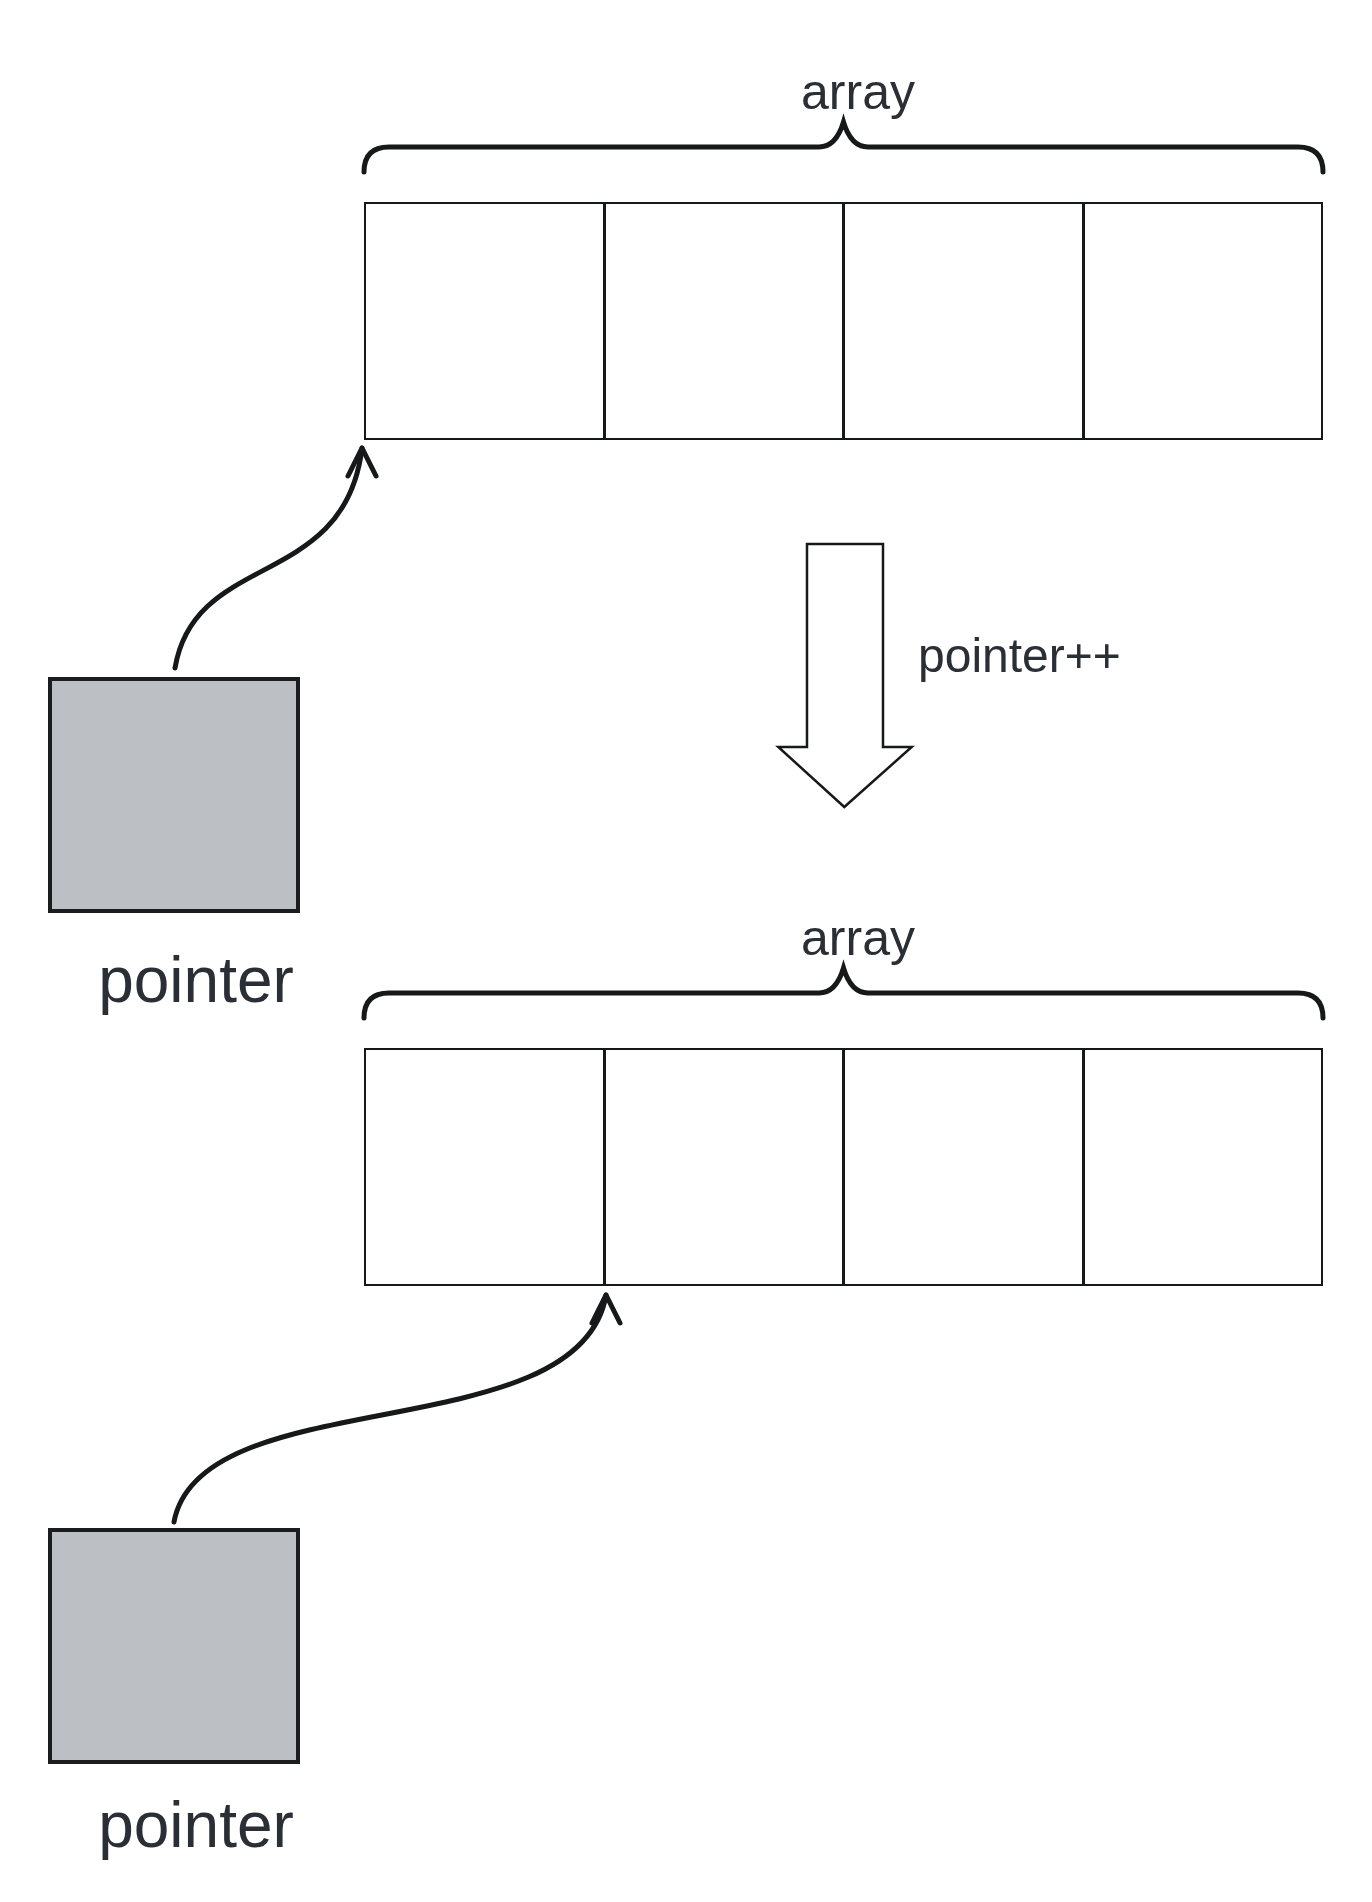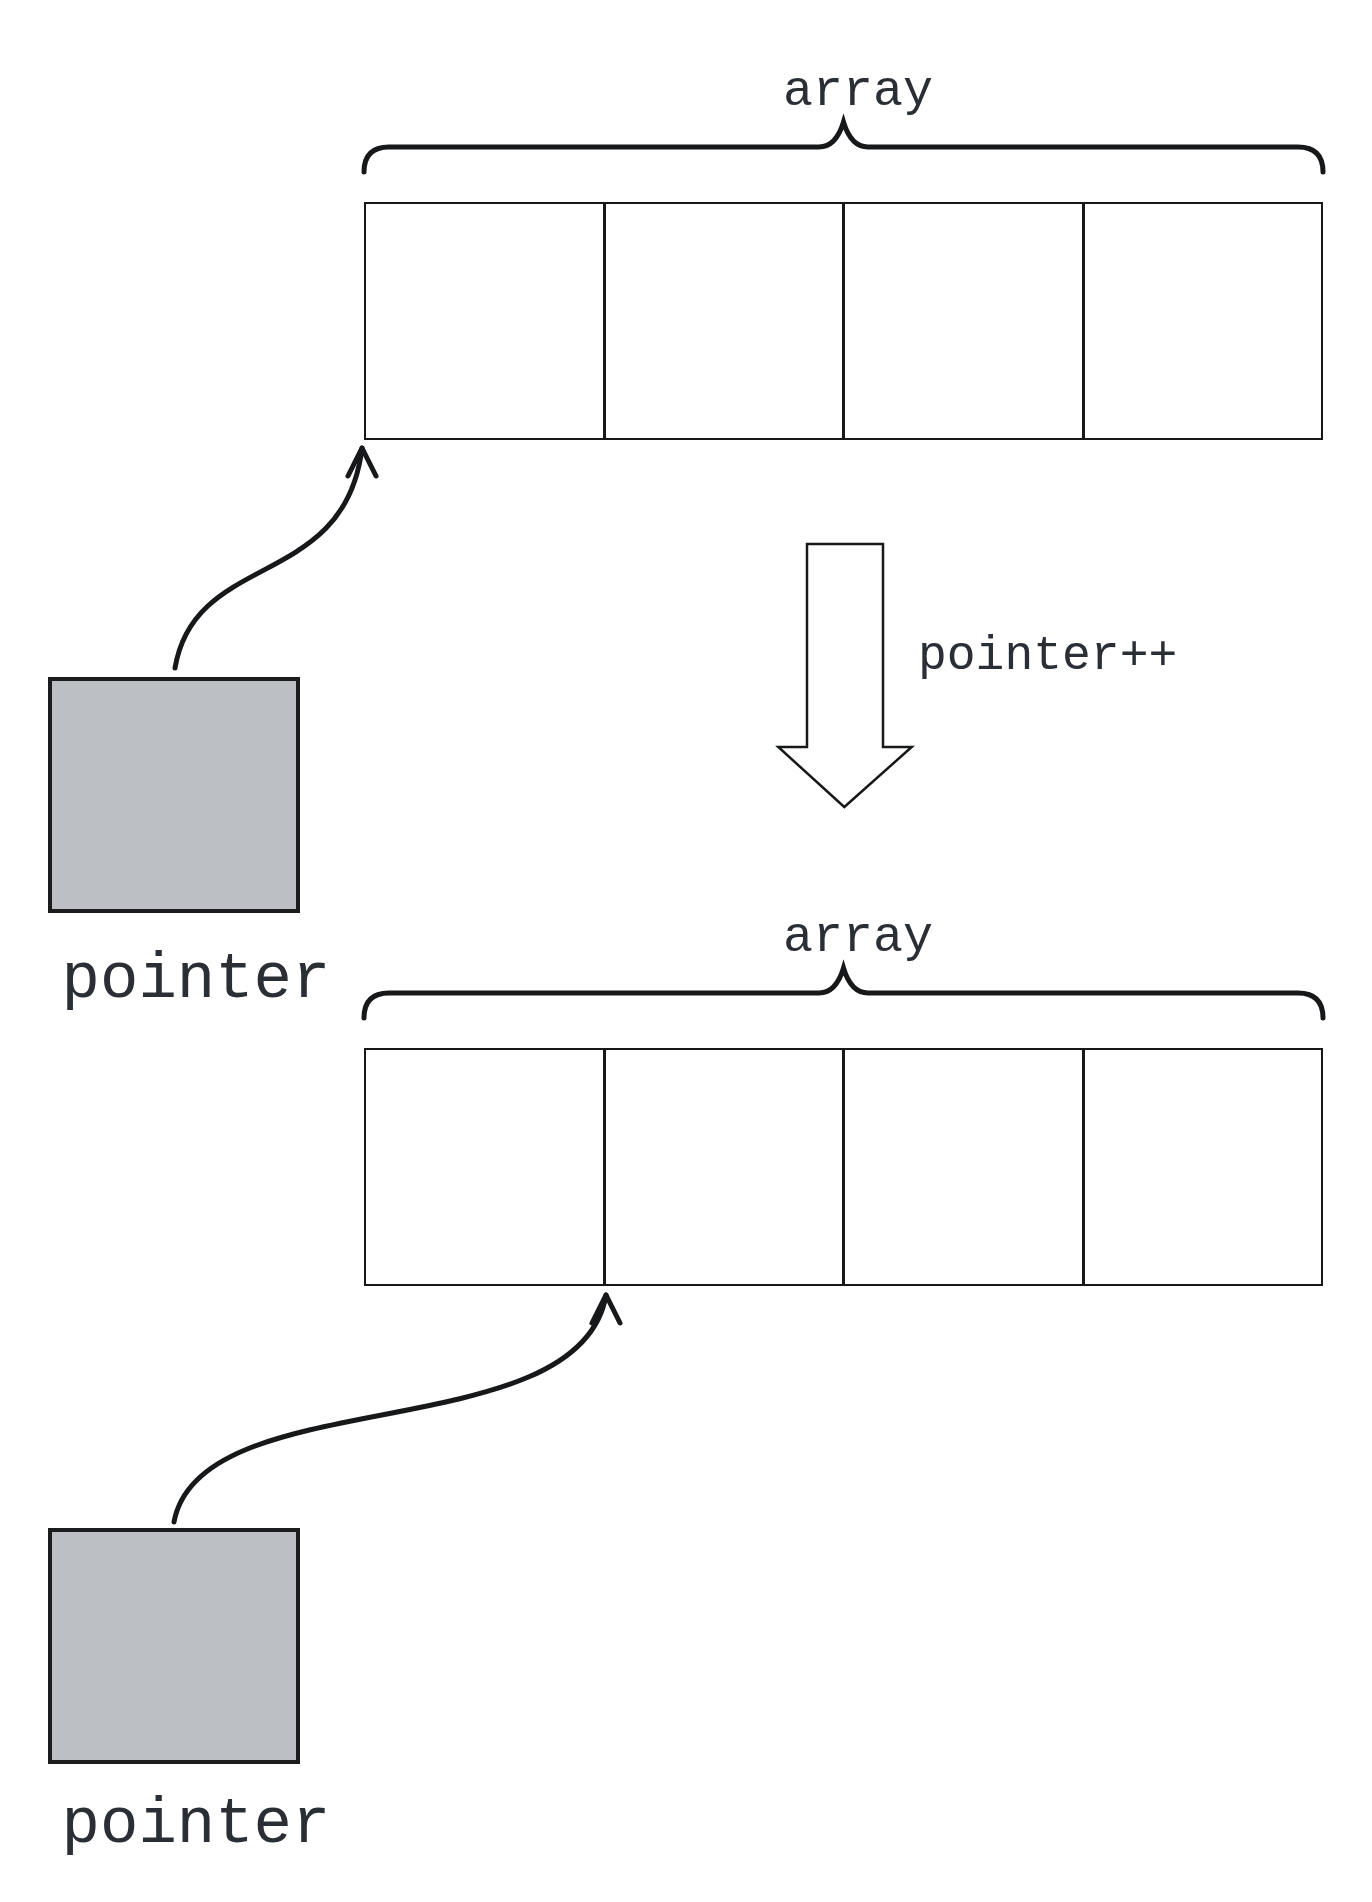--- a/index.html
+++ b/index.html
@@ -7,21 +7,21 @@
     --pointer-box-fill:#bcbfc3;
     --line:#17181a;
     --text:#2a2e35;
   }
   html,body{margin:0;padding:0;background:#f4f4f4;}
   .canvas{
     position:relative;
     width:1372px;height:1902px;
     margin:0 auto;
     background:var(--background);
-    font-family:Liberation Mono, monospace;
+    font-family:Liberation Sans, sans-serif;
     color:var(--text);
     overflow:hidden;
   }
   .abs{position:absolute;}
   .label{
     line-height:1;
     color:var(--text);
     text-align:center;
     white-space:nowrap;
   }

